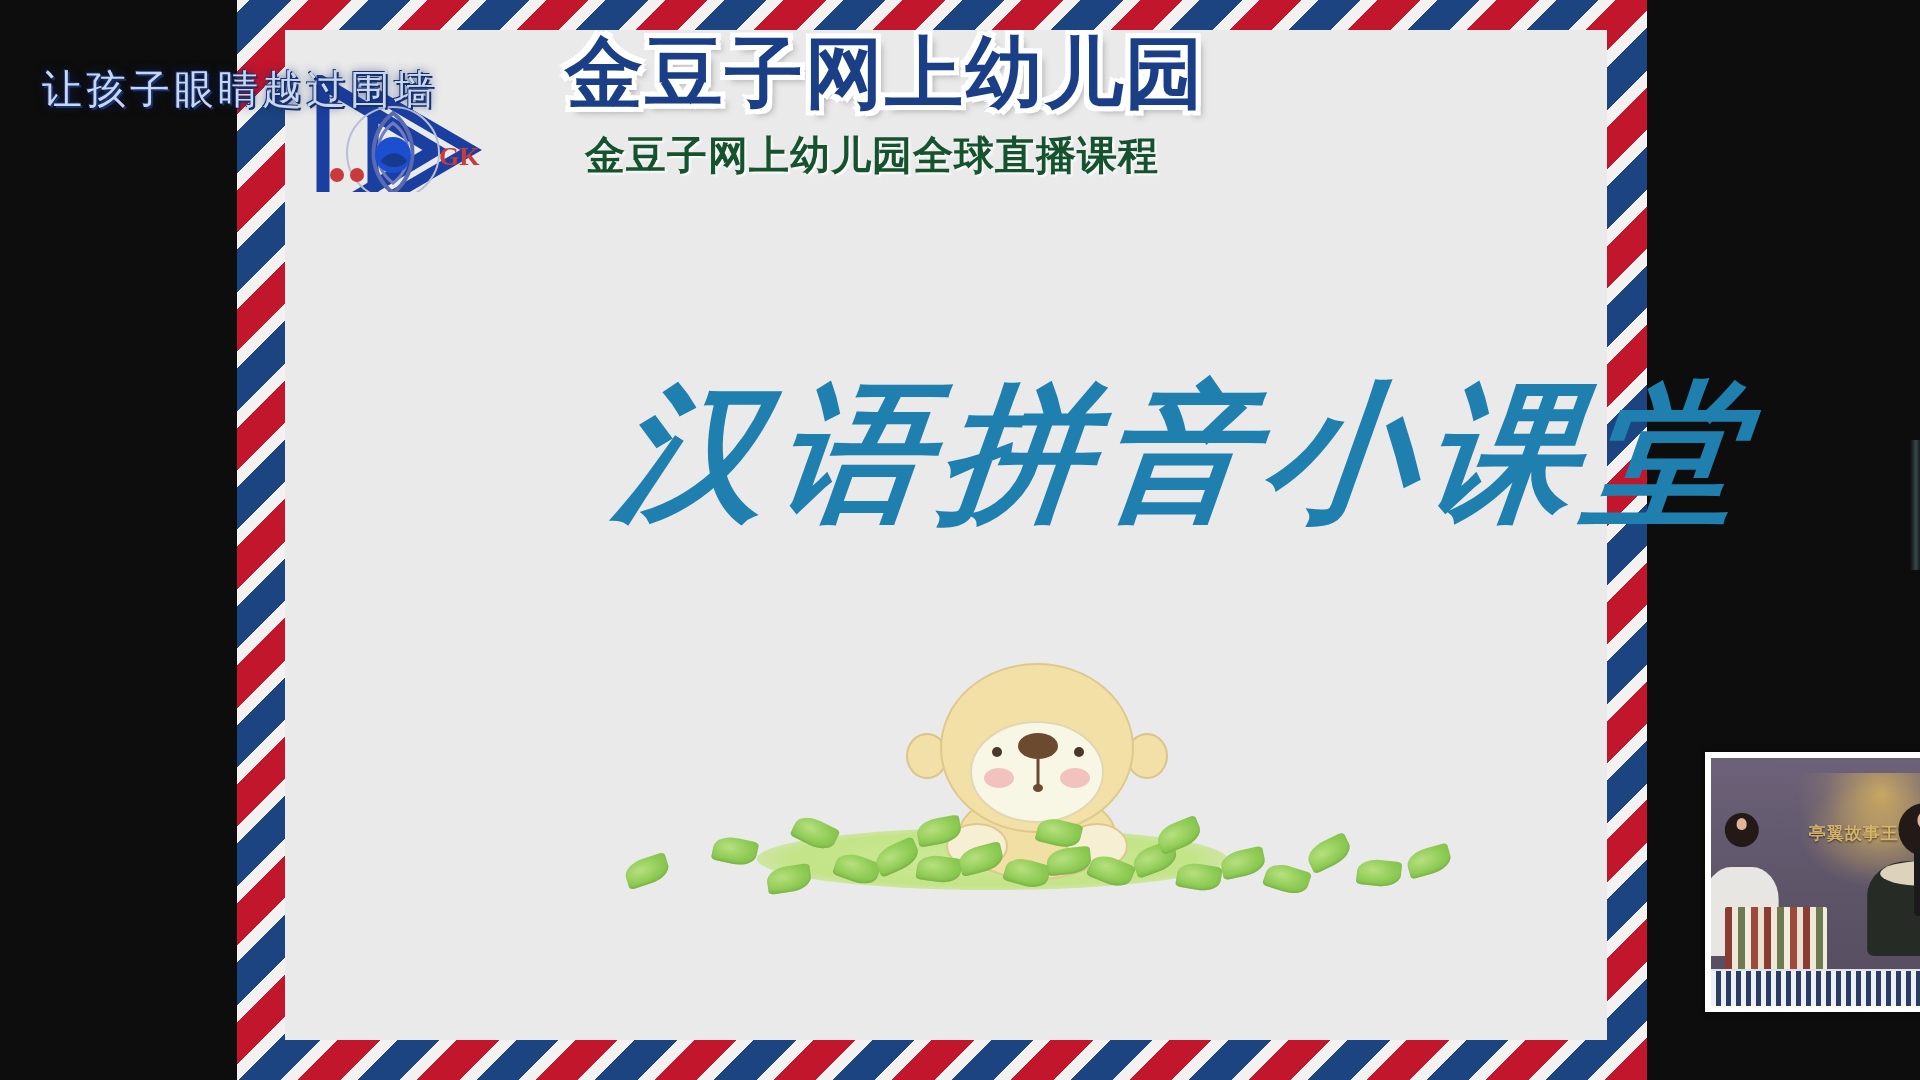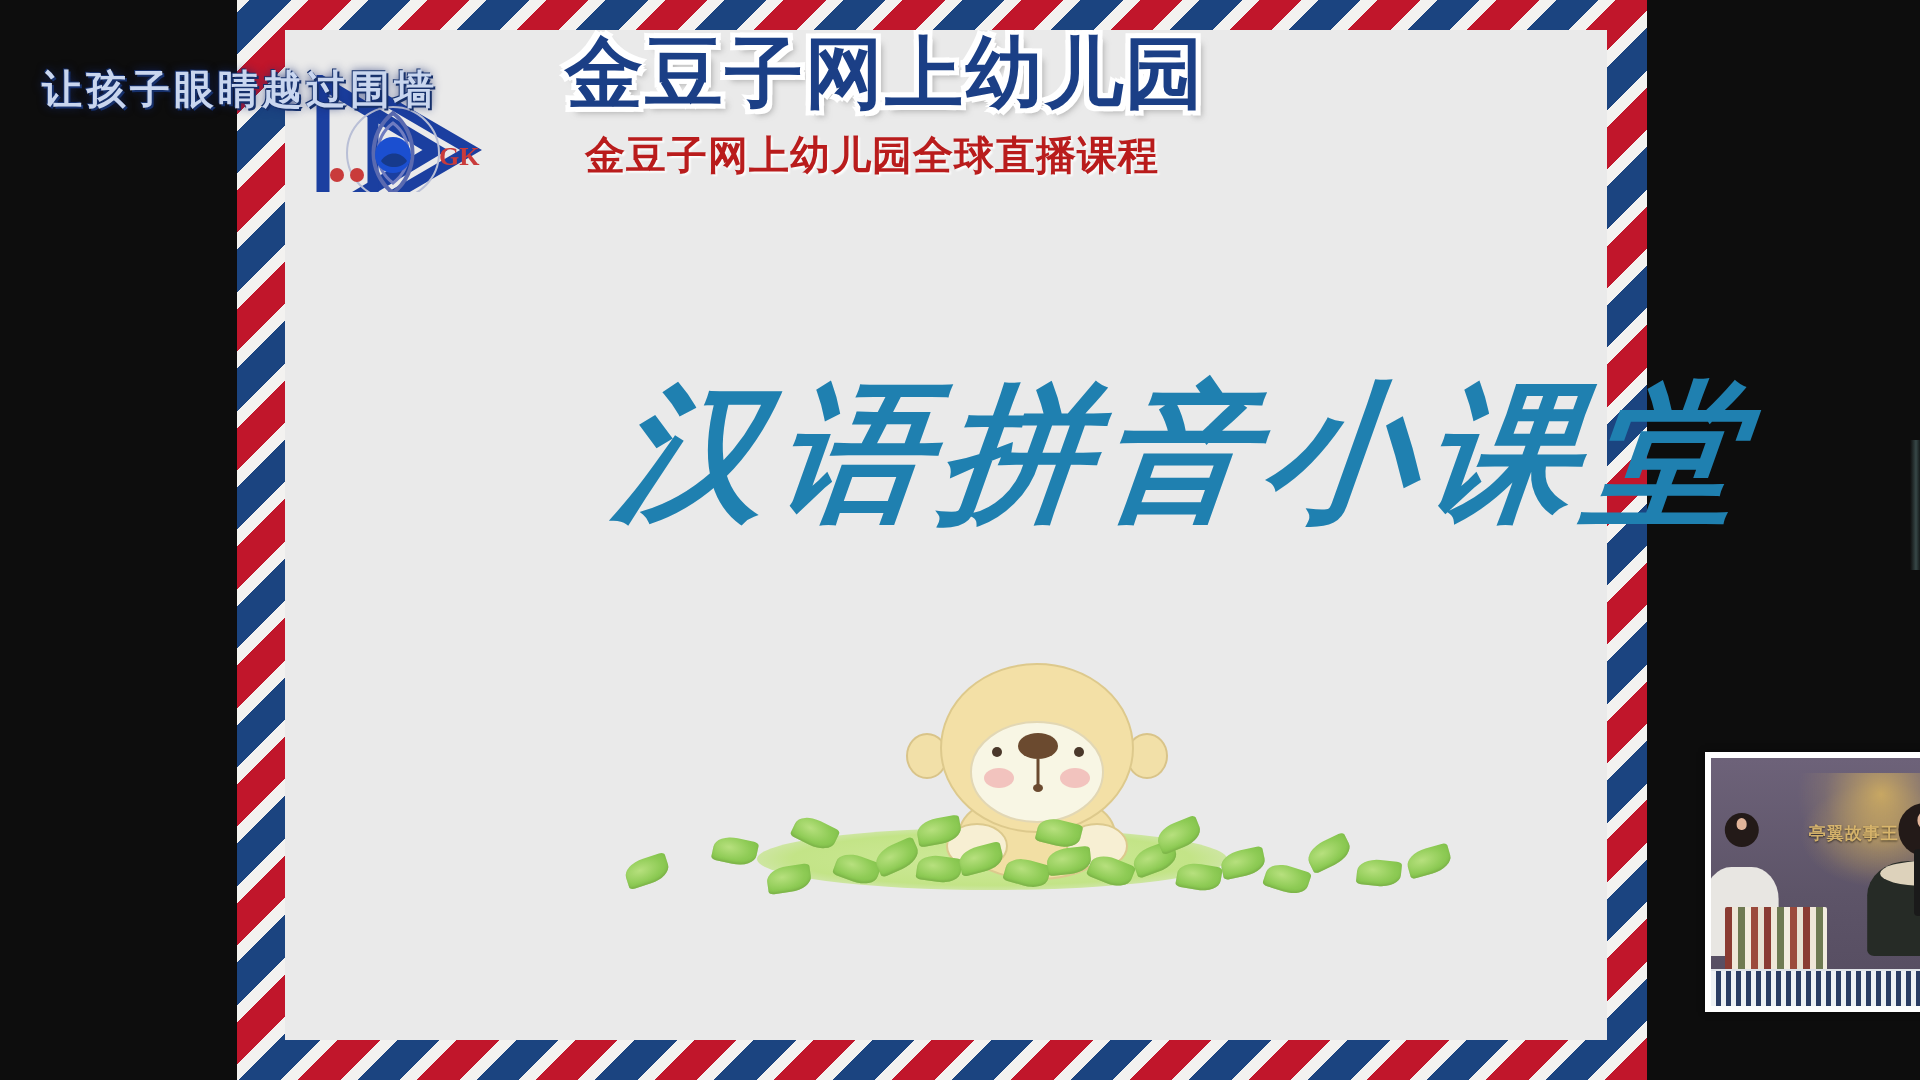--- a/index.html
+++ b/index.html
@@ -90,21 +90,21 @@
        6px  6px 6px rgba(120,120,120,0.55);
   }
 
   #sub-title {
     position: absolute;
     left: 300px;
     top: 98px;
     font-family: "Liberation Serif", serif;
     font-size: 40px;
     font-weight: bold;
-    color: #b91c1c;
+    color: #14532d;
     letter-spacing: 1px;
     white-space: nowrap;
     text-shadow: 2px 2px 2px rgba(255,255,255,0.85);
   }
 
   
   #logo {
     position: absolute;
     left: 30px;
     top: 45px;
@@ -112,21 +112,21 @@
     height: 150px;
   }
 
   
   #strap-text {
     position: absolute;
     left: 42px;
     top: 62px;
     font-family: "Liberation Serif", serif;
     font-size: 40px;
-    font-weight: bold;
+    font-weight: normal;
     color: #c9d6ef;
     letter-spacing: 4px;
     white-space: nowrap;
     z-index: 40;
     text-shadow:
       2px 2px 0 #16306b,
       -1px -1px 0 #16306b,
       0 0 10px rgba(20,40,110,0.9);
   }
 

